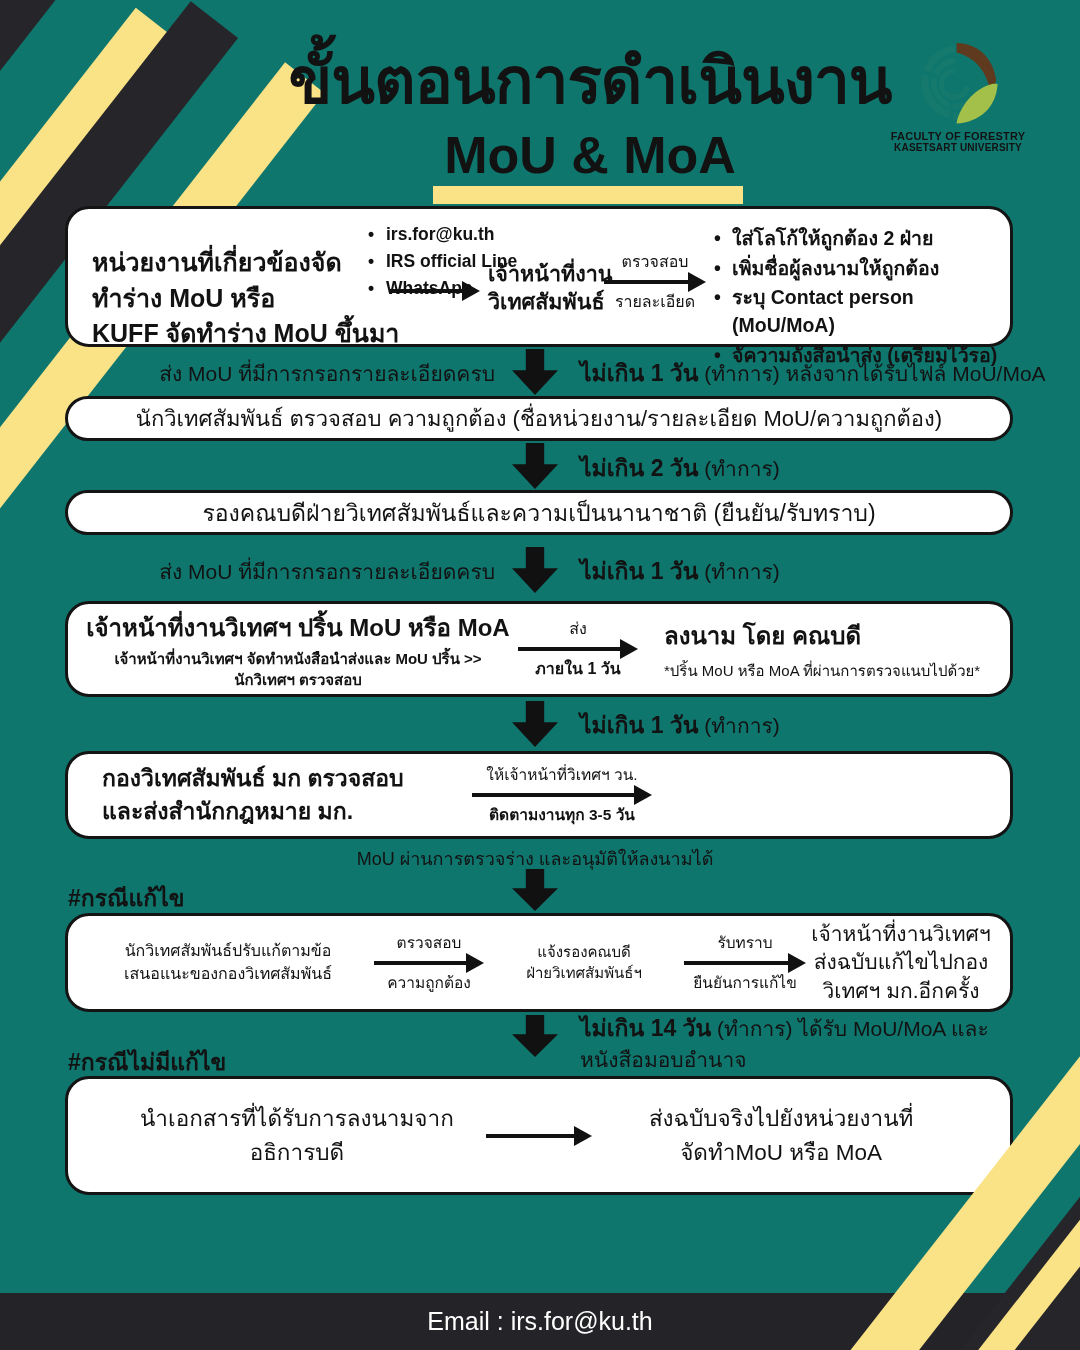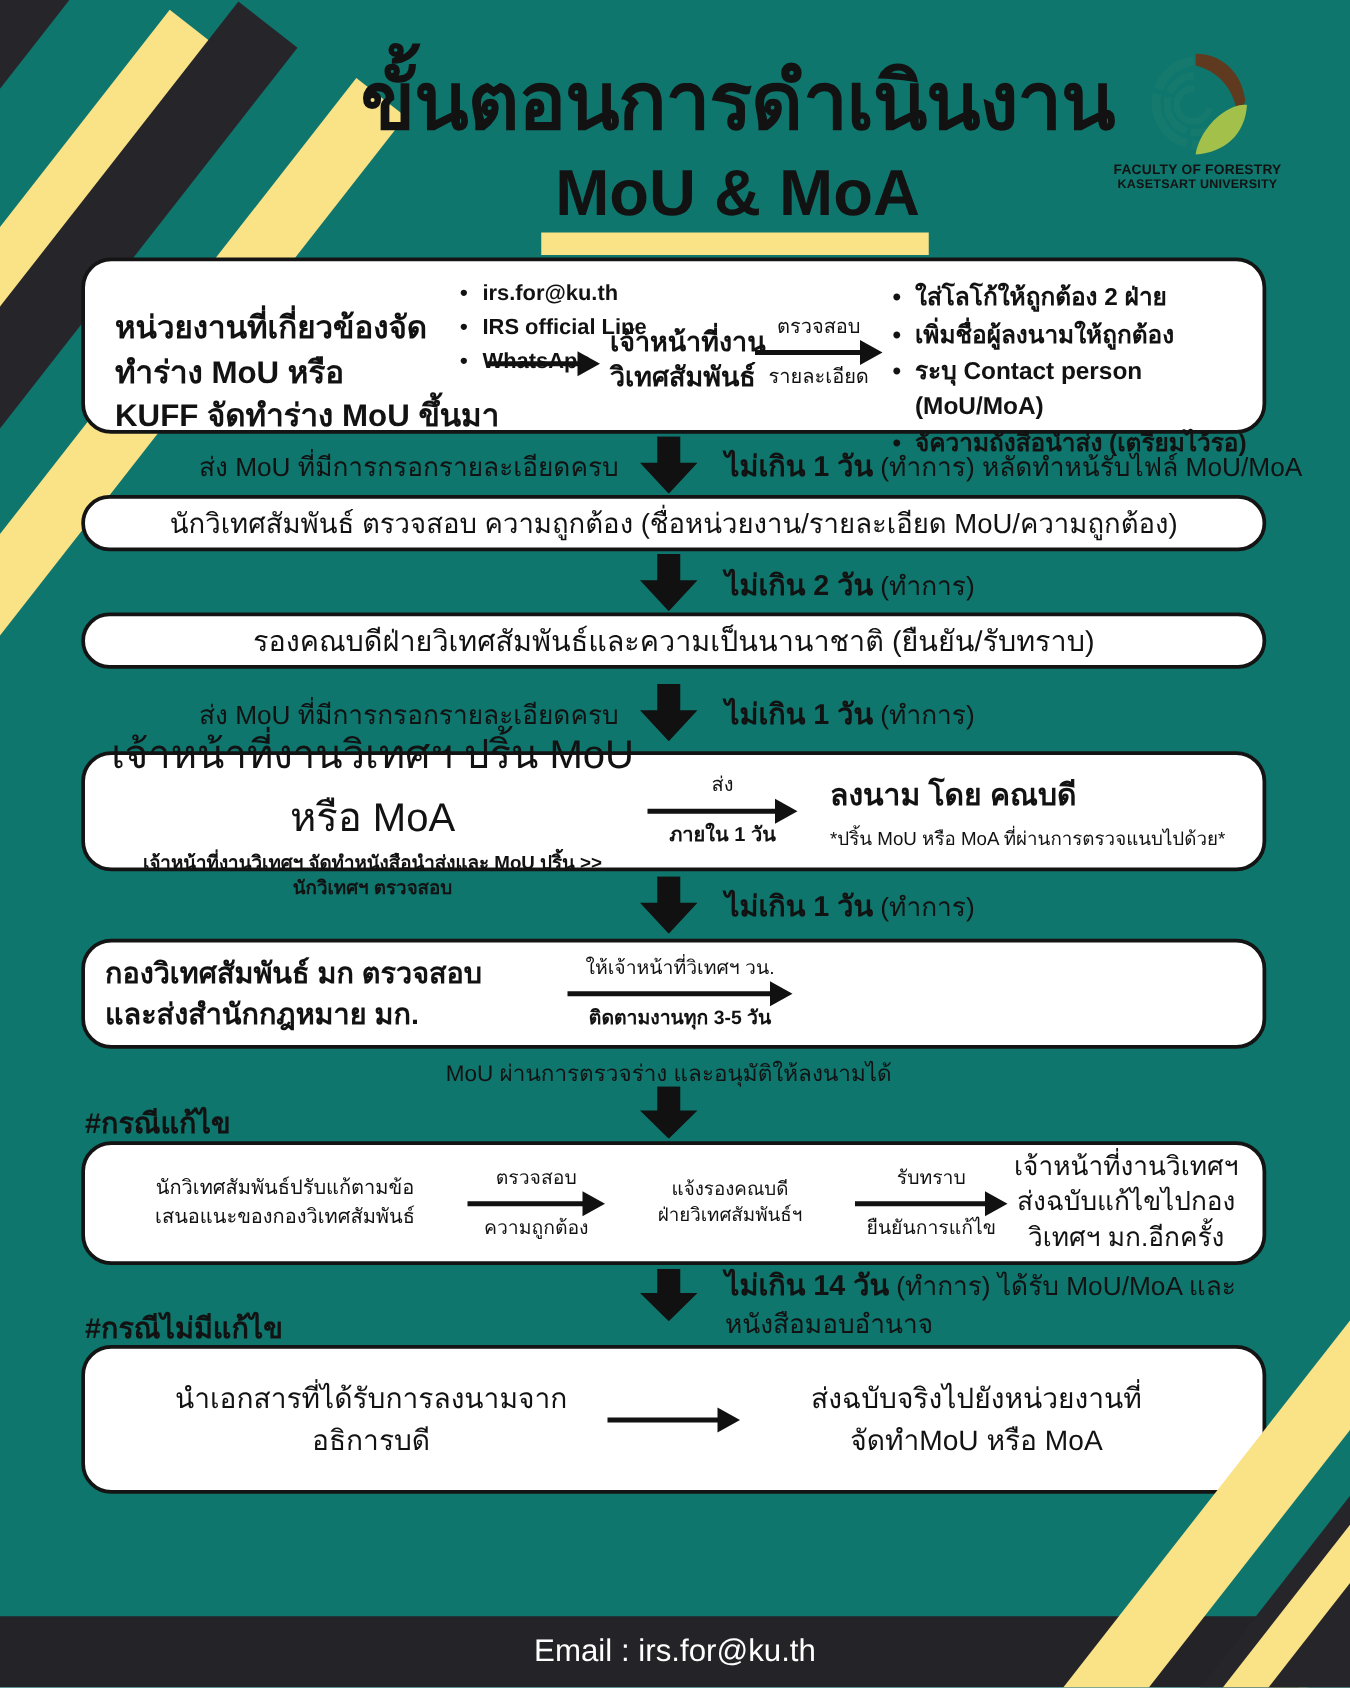--- a/index.html
+++ b/index.html
@@ -62,27 +62,27 @@
   .bullet { position:relative; padding-left:18px; }
   .bullet::before { content:'•'; position:absolute; left:0; font-weight:900; }
   .b1-arrow1 { position:absolute; left:322px; top:72px; width:90px; }
   .b1-staff { position:absolute; left:420px; top:52px; font-size:21.5px; font-weight:800; line-height:1.28; }
   .b1-arrow2 { position:absolute; left:536px; top:44px; width:102px; }
   .b1-check { position:absolute; left:646px; top:16px; width:292px; font-size:19.5px; font-weight:800; line-height:1.42; }
   .b1-check .bullet { margin-bottom:2px; }
   
   .cols { display:flex; align-items:center; height:100%; box-sizing:border-box; }
   .b4-l { flex:0 0 440px; text-align:center; padding-left:10px; }
-  .b4-l .t { font-size:32px; font-weight:400; }
+  .b4-l .t { font-size:24px; font-weight:700; }
   .b4-l .s { font-size:15px; font-weight:600; line-height:1.35; margin-top:2px; }
   .b4-a { flex:0 0 120px; }
   .b4-r { flex:1; padding-left:26px; }
   .b4-r .t { font-size:24px; font-weight:700; }
   .b4-r .s { font-size:15px; font-weight:500; margin-top:4px; }
-  .b5-l { flex:0 0 370px; padding-left:16px; font-size:23px; font-weight:700; line-height:1.45; }
+  .b5-l { flex:0 0 370px; padding-left:34px; font-size:23px; font-weight:700; line-height:1.45; }
   .b5-a { flex:0 0 180px; }
   .b5-a .lab { font-size:15.5px; }
   .b5-r { flex:1; padding-left:18px; padding-right:10px; font-size:22.5px; font-weight:700; line-height:1.45; }
   
   .b6 { display:flex; align-items:center; height:100%; box-sizing:border-box; padding:0 14px; }
   .b6-s1 { flex:0 0 292px; text-align:center; font-size:16px; font-weight:500; line-height:1.4; }
   .b6-a1 { flex:0 0 110px; }
   .b6-s2 { flex:0 0 200px; text-align:center; font-size:15px; font-weight:500; line-height:1.35; }
   .b6-a2 { flex:0 0 122px; }
   .b6-s3 { flex:1; text-align:center; font-size:21px; font-weight:500; line-height:1.35; }
@@ -151,21 +151,21 @@
     <div class="b1-check">
       <div class="bullet">ใส่โลโก้ให้ถูกต้อง 2 ฝ่าย</div>
       <div class="bullet">เพิ่มชื่อผู้ลงนามให้ถูกต้อง</div>
       <div class="bullet">ระบุ Contact person (MoU/MoA)</div>
       <div class="bullet">จัความถังสือนำส่ง (เตรียมไว้รอ)</div>
     </div>
   </div>
 
   <div class="c-left" style="top:357px;">ส่ง MoU ที่มีการกรอกรายละเอียดครบ</div>
   <div class="darrow" style="left:512px; top:349px;"></div>
-  <div class="c-right" style="top:357px;"><b>ไม่เกิน 1 วัน</b><span> (ทำการ) หลัดทำหน้รับไฟล์ MoU/MoA</span></div>
+  <div class="c-right" style="top:357px;"><b>ไม่เกิน 1 วัน</b><span> (ทำการ) หลังจากได้รับไฟล์ MoU/MoA</span></div>
 
   <div class="fbox pill" style="top:396px; height:45px; font-size:22px; font-weight:500;">
     <span>นักวิเทศสัมพันธ์ ตรวจสอบ ความถูกต้อง  (ชื่อหน่วยงาน/รายละเอียด MoU/ความถูกต้อง)</span>
   </div>
 
   <div class="darrow" style="left:512px; top:443px;"></div>
   <div class="c-right" style="top:452px;"><b>ไม่เกิน 2 วัน</b><span> (ทำการ)</span></div>
 
   <div class="fbox pill" style="top:490px; height:45px; font-size:23px; font-weight:500;">
     <span>รองคณบดีฝ่ายวิเทศสัมพันธ์และความเป็นนานาชาติ (ยืนยัน/รับทราบ)</span>

